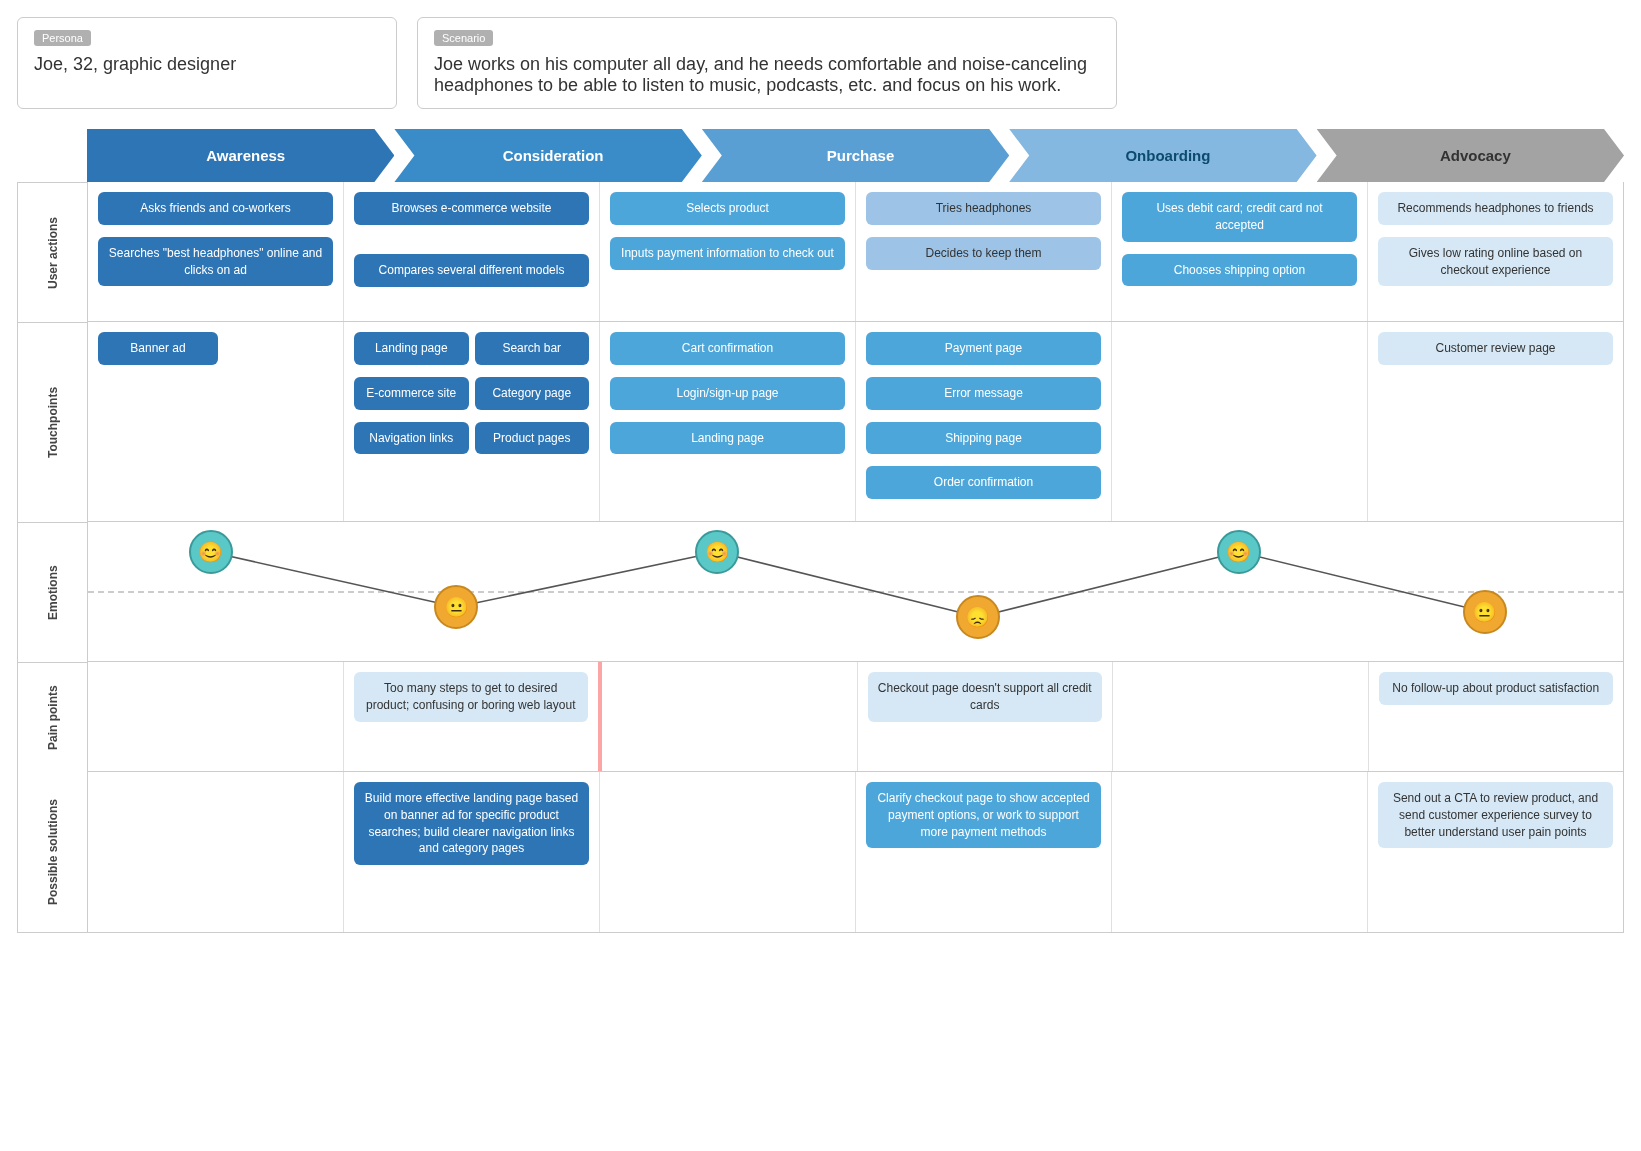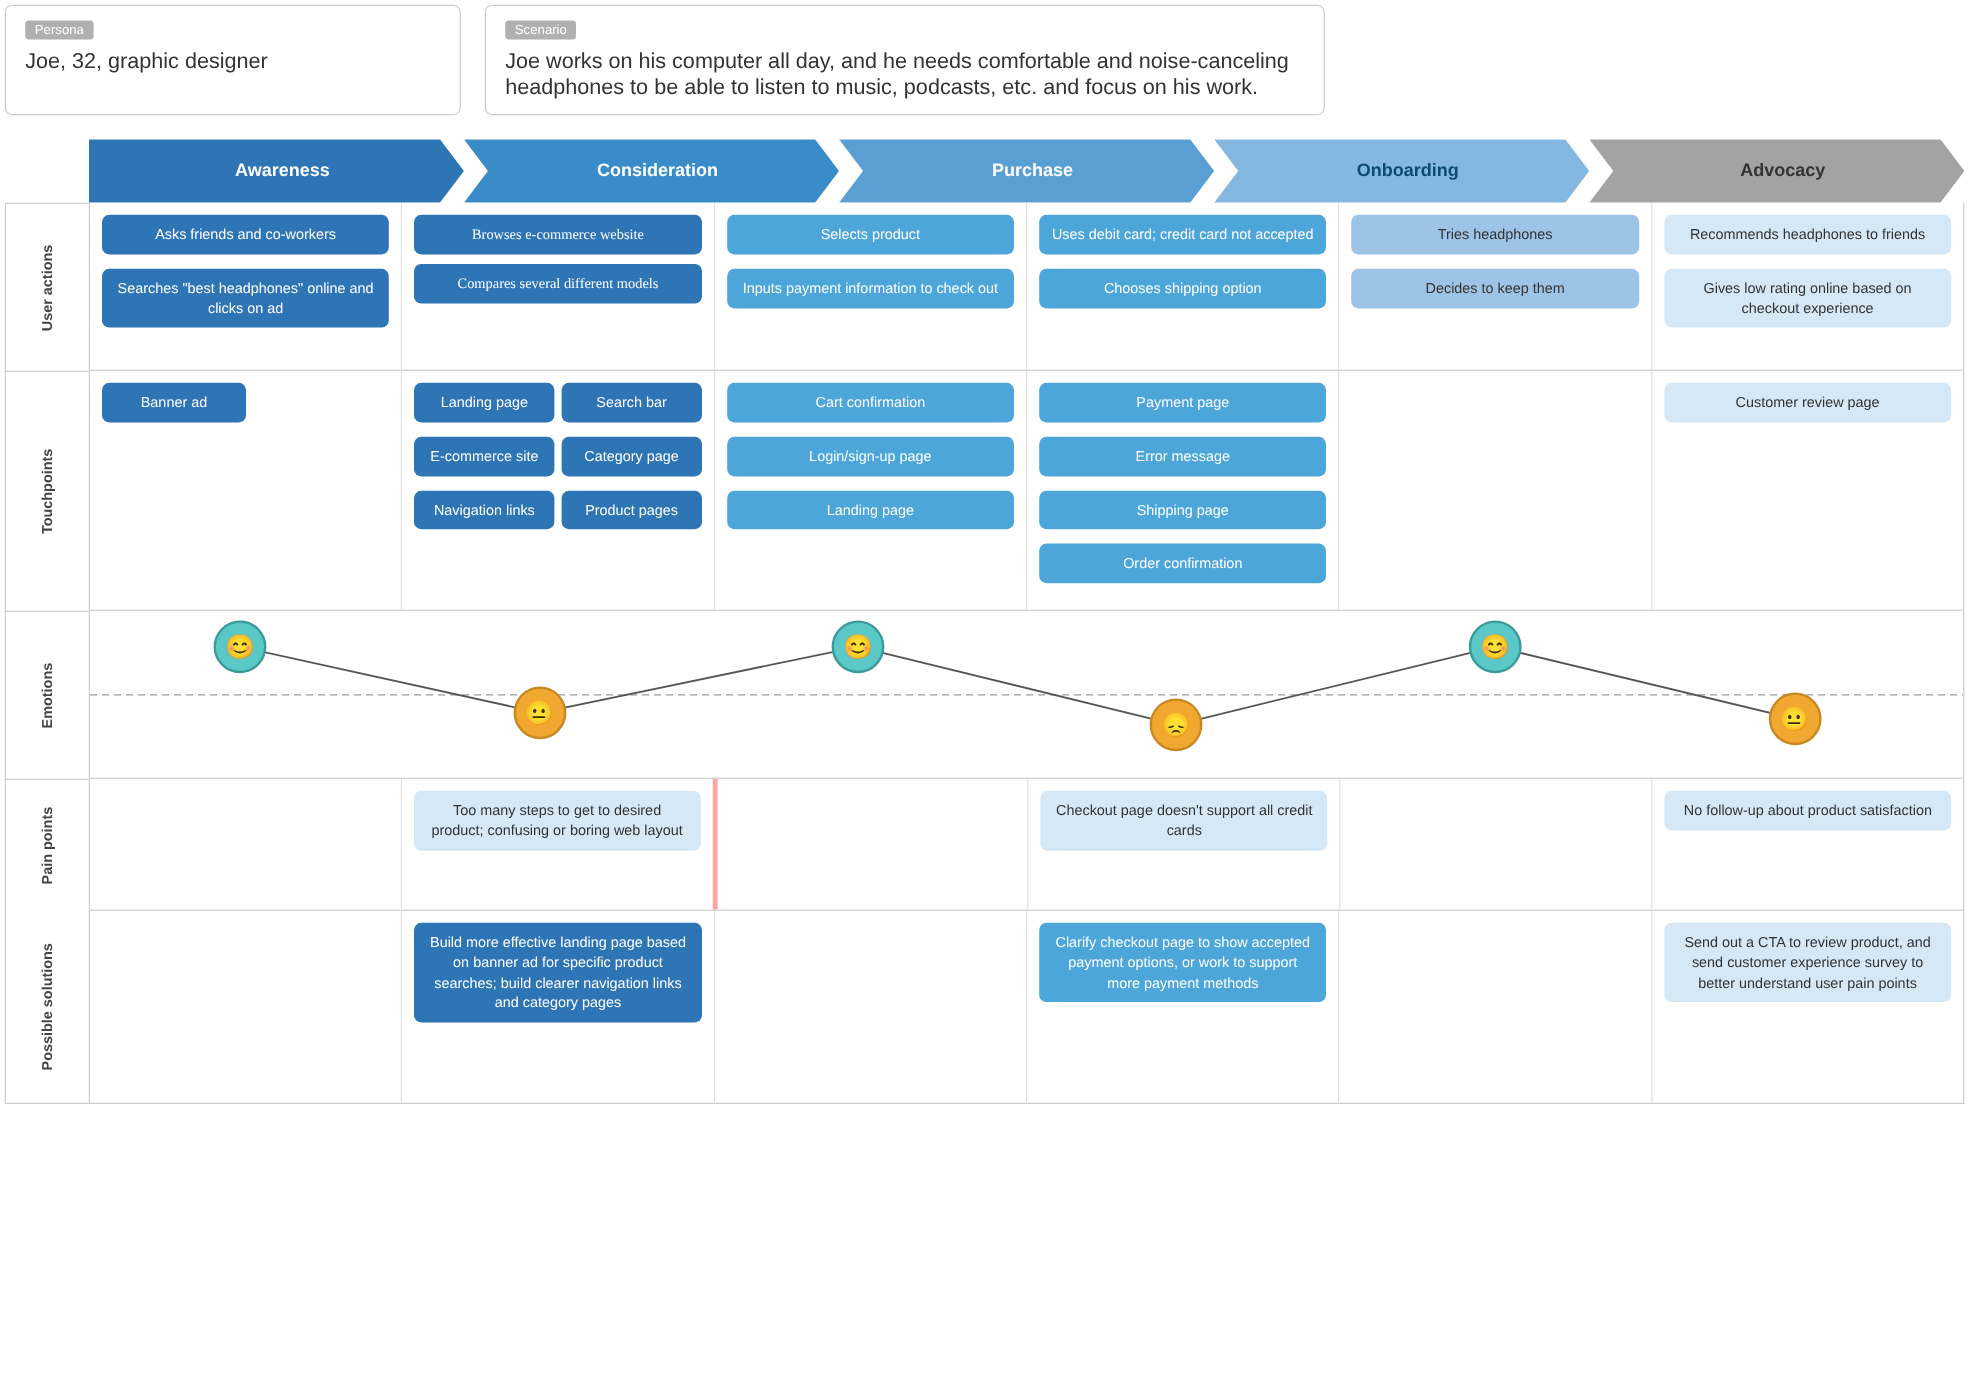--- a/index.html
+++ b/index.html
@@ -1,18 +1,18 @@
 <!DOCTYPE html>
 <html><head>
   <meta charset="utf-8">
   <style>
     * { box-sizing: border-box; margin: 0; padding: 0; }
     body { font-family: Arial, sans-serif; background: #fff; font-size: 12px; color: #333; width: 1641px; min-height: 1151px; overflow-x: auto; }
 
-    .page { padding: 4px; }
+    .page { padding: 17px; }
 
     
     .top-section { display: flex; gap: 20px; margin-bottom: 20px; }
     .info-box { border: 1px solid #ccc; border-radius: 6px; padding: 12px 16px; flex: 1; }
     .info-box-label { background: #b0b0b0; color: white; font-size: 11px; padding: 2px 8px; border-radius: 3px; display: inline-block; margin-bottom: 8px; }
     .info-box-content { font-size: 18px; color: #333; }
     .info-box.persona { max-width: 380px; }
     .info-box.scenario { max-width: 700px; }
     .stage-arrow { display: flex; align-items: center; justify-content: center; font-weight: bold; font-size: 15px; color: white; padding: 18px 30px 18px 40px; position: relative; clip-path: polygon(0 0, calc(100% - 20px) 0, 100% 50%, calc(100% - 20px) 100%, 0 100%, 20px 50%); flex: 1; text-align: center; }
     .stage-arrow.first { clip-path: polygon(0 0, calc(100% - 20px) 0, 100% 50%, calc(100% - 20px) 100%, 0 100%); }
@@ -80,38 +80,38 @@
 
     <div style="flex:1; display:flex; flex-direction:column;">
 
       <div style="display:flex; border-bottom:1px solid #ccc; min-height:140px;">
 
         <div style="flex:1; padding:10px; border-right:1px solid #e0e0e0; display:flex; flex-direction:column; gap:6px;">
           <div class="card card-blue-dark">Asks friends and co-workers</div>
           <div class="card card-blue-dark">Searches "best headphones" online and clicks on ad</div>
         </div>
 
-        <div style="flex:1; padding:10px; border-right:1px solid #e0e0e0; display:flex; flex-direction:column; gap:2px;font-family:Liberation Serif, serif;">
+        <div style="flex:1; padding:10px; border-right:1px solid #e0e0e0; display:flex; flex-direction:column; gap:23px;">
           <div class="card card-blue-dark">Browses e-commerce website</div>
           <div class="card card-blue-dark">Compares several different models</div>
         </div>
 
         <div style="flex:1; padding:10px; border-right:1px solid #e0e0e0; display:flex; flex-direction:column; gap:6px;">
           <div class="card card-blue-med">Selects product</div>
           <div class="card card-blue-med">Inputs payment information to check out</div>
         </div>
 
         <div style="flex:1; padding:10px; border-right:1px solid #e0e0e0; display:flex; flex-direction:column; gap:6px;">
+          <div class="card card-blue-light">Tries headphones</div>
+          <div class="card card-blue-light">Decides to keep them</div>
+        </div>
+
+        <div style="flex:1; padding:10px; border-right:1px solid #e0e0e0; display:flex; flex-direction:column; gap:6px;">
           <div class="card card-blue-med">Uses debit card; credit card not accepted</div>
           <div class="card card-blue-med">Chooses shipping option</div>
-        </div>
-
-        <div style="flex:1; padding:10px; border-right:1px solid #e0e0e0; display:flex; flex-direction:column; gap:6px;">
-          <div class="card card-blue-light">Tries headphones</div>
-          <div class="card card-blue-light">Decides to keep them</div>
         </div>
 
         <div style="flex:1; padding:10px; display:flex; flex-direction:column; gap:6px;">
           <div class="card card-blue-vlight">Recommends headphones to friends</div>
           <div class="card card-blue-vlight">Gives low rating online based on checkout experience</div>
         </div>
       </div>
 
       <div style="display:flex; border-bottom:1px solid #ccc; min-height:200px;">
 

